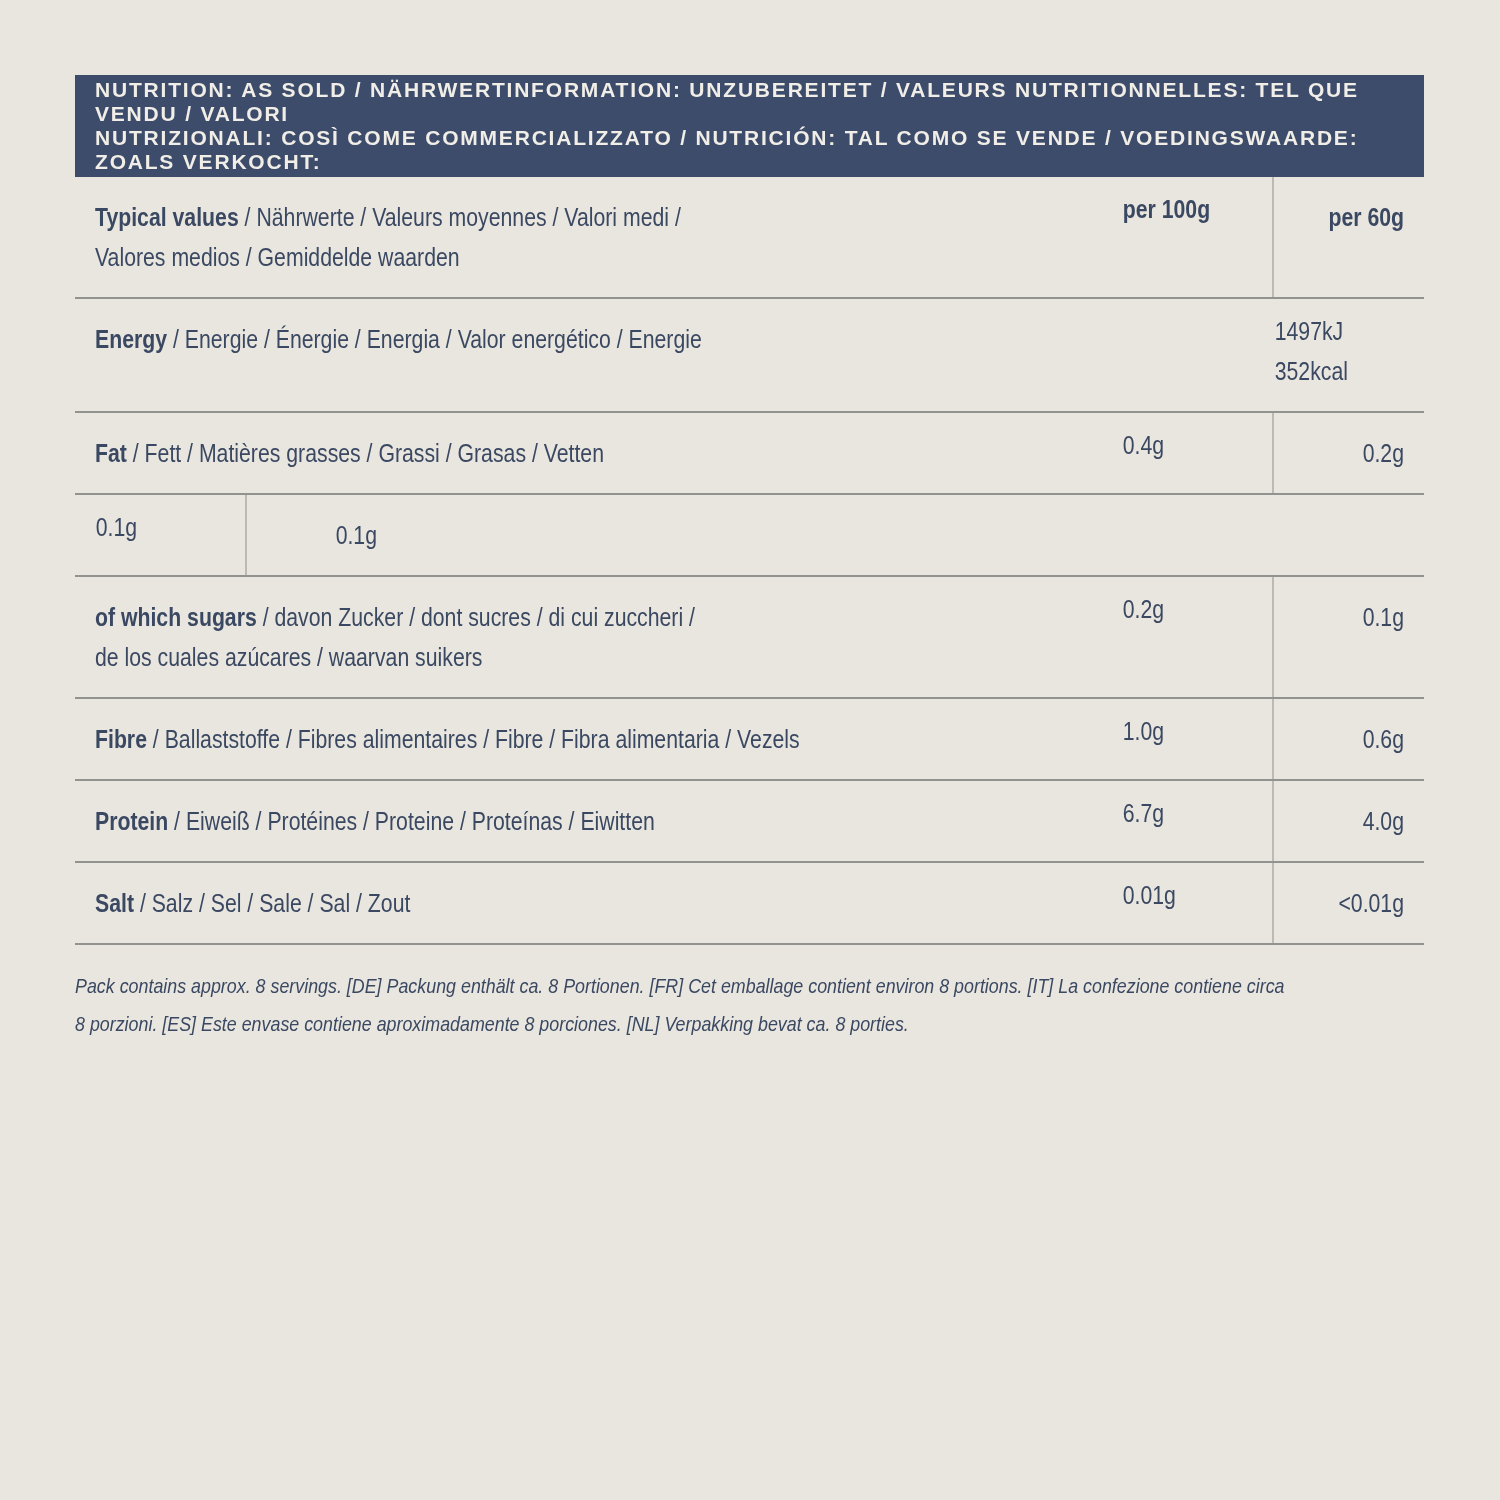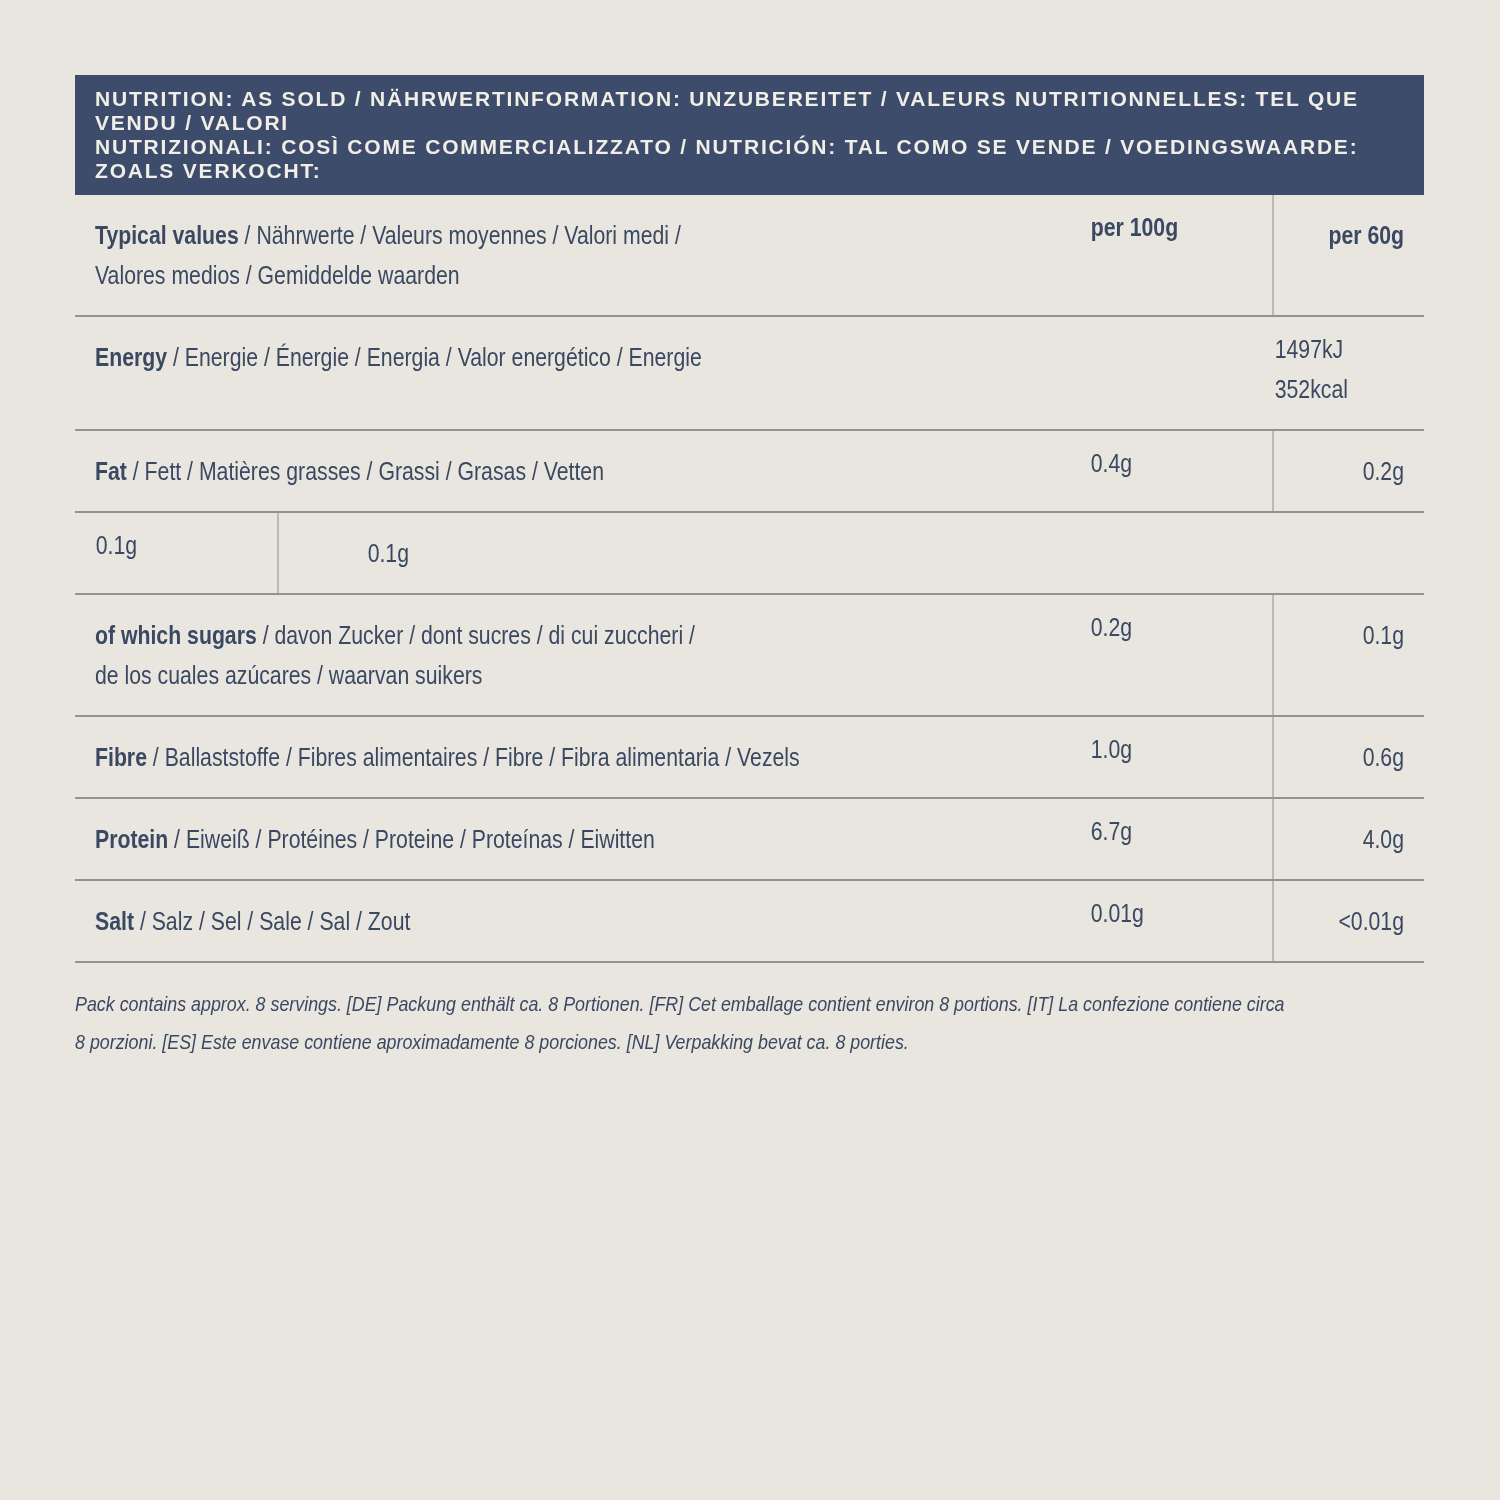--- a/index.html
+++ b/index.html
@@ -17,30 +17,29 @@
     top: 75px;
     width: 1349px;
   }
   .header-bar {
     background: #3e4c6c;
     color: #f0eee7;
     font-weight: bold;
     font-size: 21px;
     line-height: 24px;
     letter-spacing: 1.8px;
-    padding: 12px 20px;
+    padding: 3px 20px;
     white-space: pre-line;
   }
   .ntable { width: 100%; }
   .row {
     display: flex;
     border-bottom: 2px solid #92928f;
     font-size: 25px;
     line-height: 40px;
-    gap: 32px;
   }
   .c-label {
     flex: 1;
     padding: 20px 0 20px 20px;
   }
   .c-100 {
     width: 170px;
     text-align: left;
     padding: 12px 32px 20px 0;
   }

